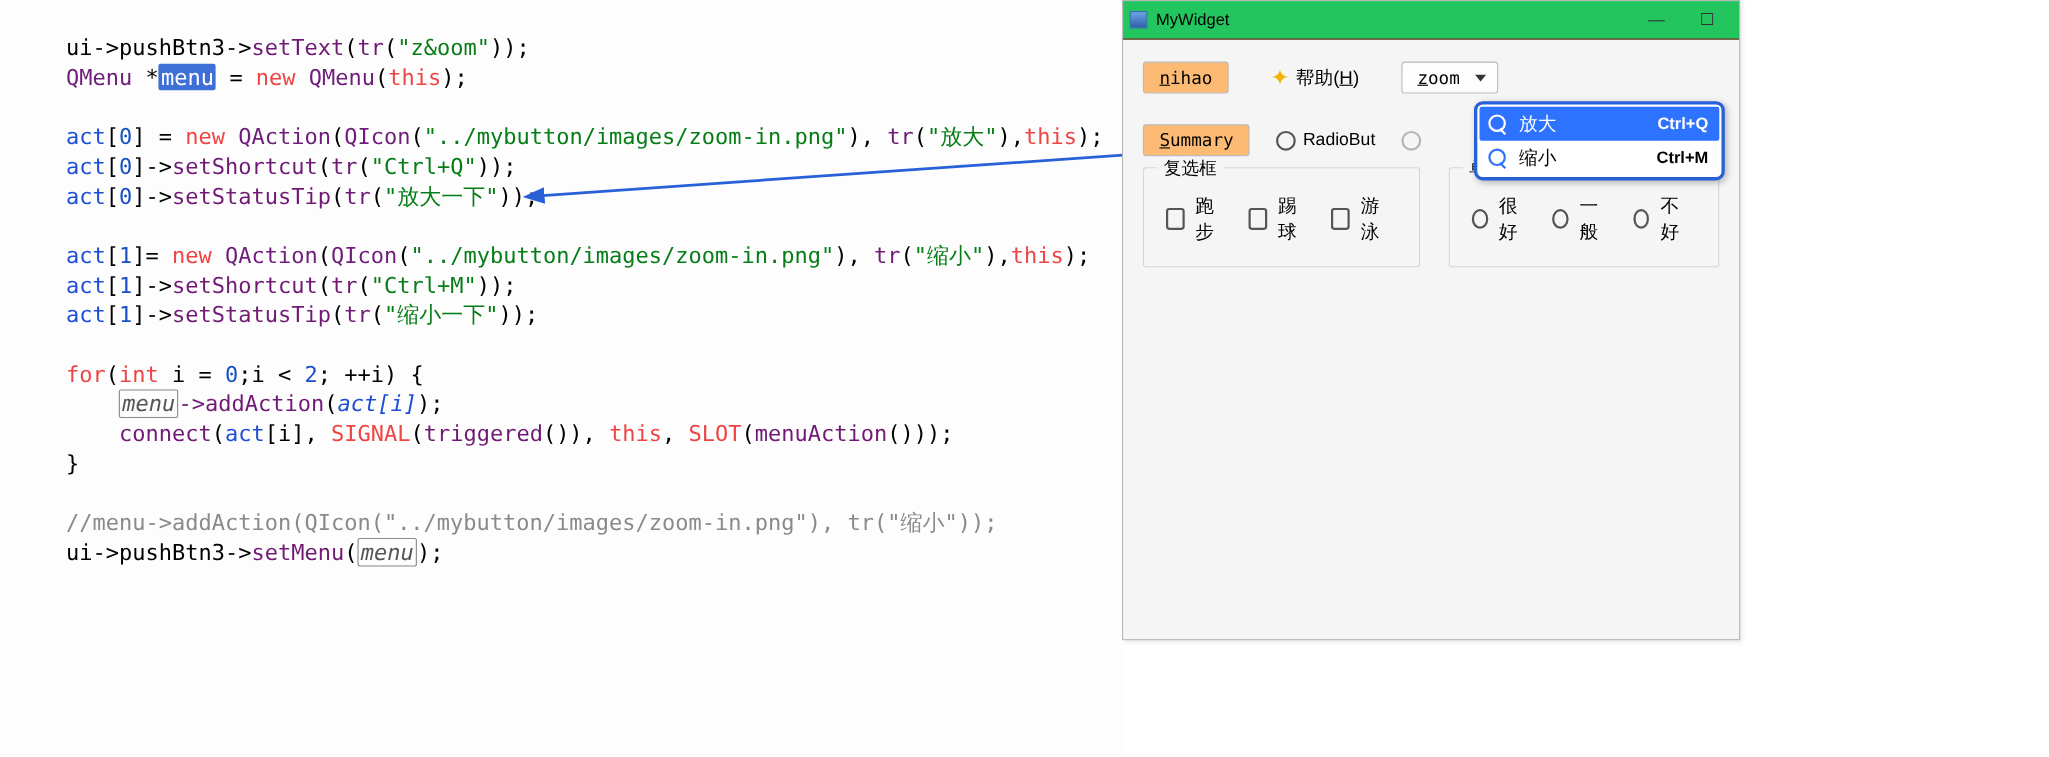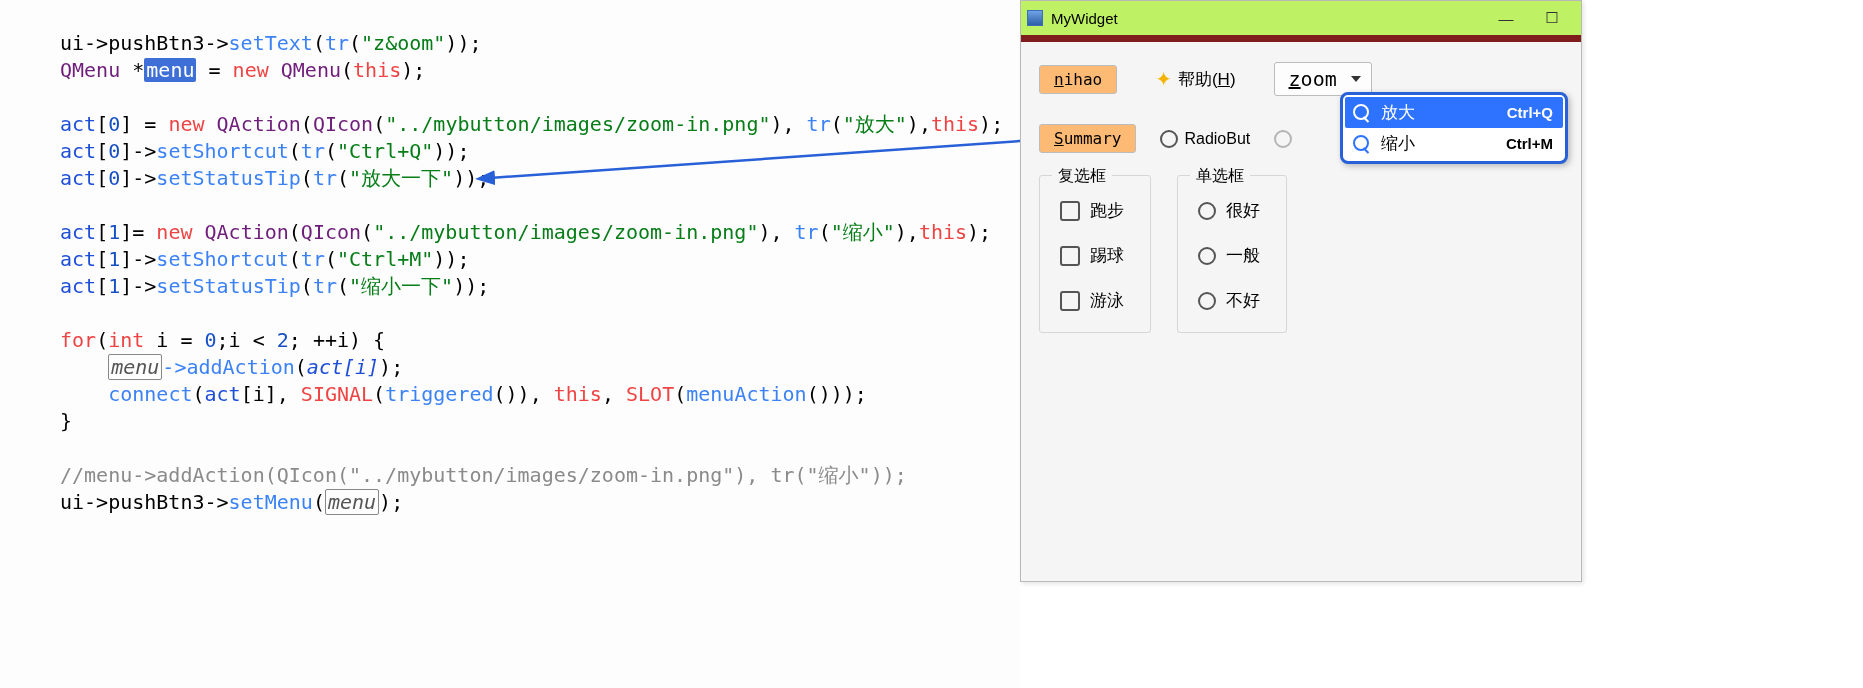--- a/index.html
+++ b/index.html
@@ -3,66 +3,66 @@
 <meta charset="utf-8">
 <style>
   html,body{margin:0;padding:0;background:#fff;font-family:"Segoe UI",Arial,sans-serif;}
   .page{position:relative;width:1863px;height:688px;}
   
   .code{position:absolute;left:0;top:0;width:1020px;height:688px;background:#fdfdfd;
         font-family:Consolas,monospace;font-size:20px;line-height:27px;padding:30px 0 0 60px;
         box-sizing:border-box;white-space:pre;}
   .kw{color:#ef4444;}         
   .type{color:#6f1d7a;}       
-  .func{color:#3b82f6;}       
+  .func{color:#701a75;}       
   .num{color:#1750c4;}        
   .str{color:#067d17;}        
   .var{color:#1d4ed8;}        
   .comment{color:#8a8a8a;}
   .plain{color:#000;}
   .sel{background:#3e6fd6;color:#fff;padding:0 2px;border-radius:2px;}
   .boxed{border:1px solid #888;border-radius:2px;padding:0 2px;font-style:italic;color:#555;}
 
   
   svg.arrow{position:absolute;pointer-events:none;}
 
   
   .win{position:absolute;left:1020px;top:0;width:560px;height:580px;
        border:1px solid #b9b9b9;background:#f5f5f5;box-shadow:2px 2px 4px rgba(0,0,0,.1);}
-  .titlebar{height:34px;background:#bef264;border-bottom:7px solid #7f1d1d;display:flex;align-items:center;
+  .titlebar{height:34px;background:#22c55e;border-bottom:1px solid #7f1d1d;display:flex;align-items:center;
             padding:0 6px;font-size:15px;}
   .titlebar .appicon{width:14px;height:14px;border:1px solid #3a6fb7;background:linear-gradient(#6fa3e6,#2e5fa8);margin-right:8px;}
   .titlebar .spacer{flex:1;}
   .wbtn{width:46px;height:30px;display:flex;align-items:center;justify-content:center;color:#333;cursor:pointer;}
 
   .winbody{padding:20px 18px 10px 18px;font-family:"Microsoft YaHei","SimSun",sans-serif;}
   .row1{display:flex;align-items:center;gap:38px;}
   .btn{border:1px solid #bcbcbc;background:#fdba74;border-radius:3px;padding:4px 14px;
        font-family:Consolas,monospace;font-size:16px;cursor:pointer;}
   .btn u{text-decoration:underline;}
   .help{display:flex;align-items:center;gap:6px;font-size:17px;}
   .help u{text-decoration:underline;}
   .star{color:#f5b301;font-size:20px;}
 
   .zoombtn{position:relative;border:1px solid #bcbcbc;border-radius:3px;background:#fdfdfd;
-           padding:4px 34px 4px 14px;font-family:Consolas,monospace;font-size:20px;display:flex;
+           padding:4px 34px 4px 14px;font-family:Consolas,monospace;font-size:16px;display:flex;
            align-items:center;cursor:pointer;}
   .zoombtn .caret{position:absolute;right:10px;top:50%;transform:translateY(-50%);
                   border-left:5px solid transparent;border-right:5px solid transparent;
                   border-top:6px solid #333;}
 
   .row2{display:flex;align-items:center;gap:24px;margin-top:28px;}
   .radio-inline{display:flex;align-items:center;gap:6px;font-size:16px;justify-content:space-between;}
   .rad{width:14px;height:14px;border:2px solid #555;border-radius:50%;display:inline-block;}
 
-  .groups{display:flex;gap:26px;margin-top:22px;}
+  .groups{display:flex;gap:26px;margin-top:10px;}
   .grp{border:1px solid #d6d6d6;border-radius:3px;padding:20px 26px 20px 20px;background:#f5f5f5;}
   .grp .gtitle{position:relative;top:-30px;left:-8px;background:#f5f5f5;padding:0 6px;font-size:16px;
                display:inline-block;}
-  .grp .gbody{margin-top:-18px;display:flex;flex-direction:column;gap:22px;}
+  .grp .gbody{margin-top:-18px;display:flex;flex-direction:row;gap:22px;}
   .chk-item,.rad-item{display:flex;align-items:center;gap:10px;font-size:17px;}
   .chk{width:16px;height:16px;border:2px solid #555;border-radius:3px;display:inline-block;}
 
   .tlabel{font-family:"SimSun",serif;font-size:30px;margin-top:56px;margin-left:4px;}
 
   
   .menu{position:absolute;left:1340px;top:92px;width:218px;border:3px solid #2860d8;border-radius:8px;
         background:#fff;box-shadow:2px 2px 6px rgba(0,0,0,.25);padding:2px;z-index:50;}
   .mitem{display:flex;align-items:center;padding:4px 10px 4px 8px;font-size:17px;gap:10px;}
   .mitem.sel{background:#2e73ff;color:#fff;justify-content:space-between;}

